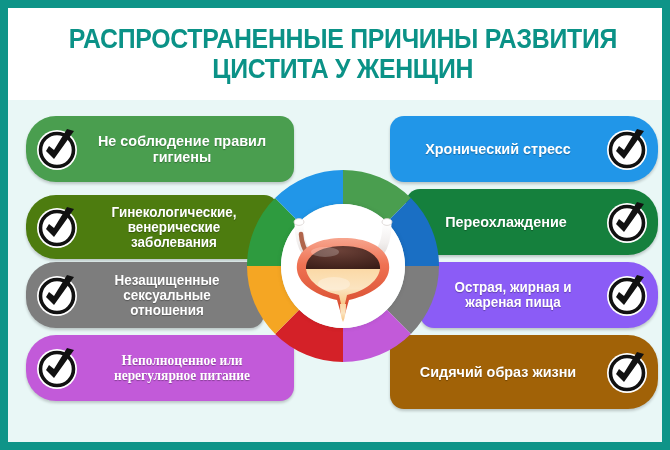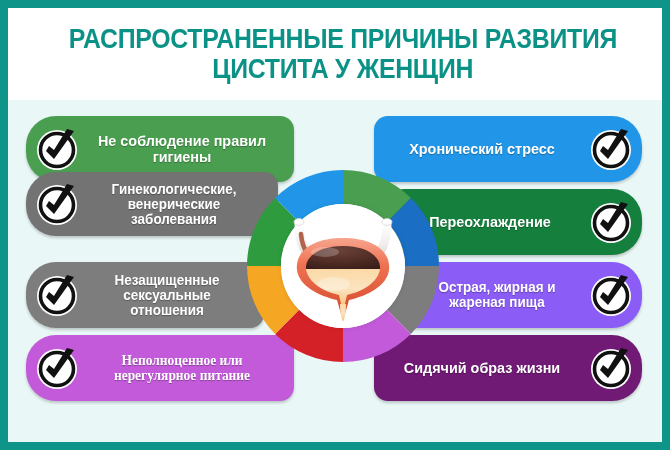--- a/index.html
+++ b/index.html
@@ -71,21 +71,21 @@
     z-index:3;
     box-shadow:0 2px 3px rgba(0,0,0,0.20);
   }
   .pill.left{
     left:18px;
     border-radius:30px 14px 14px 30px;
     justify-content:flex-start;
     padding-left:62px;padding-right:18px;
   }
   .pill.right{
-    right:20px;
+    right:4px;
     border-radius:14px 30px 30px 14px;
     justify-content:flex-end;
     padding-right:62px;padding-left:10px;
   }
   .pill-label{
     color:#ffffff;
     font-weight:bold;
     font-size:15px;
     line-height:16px;
     text-align:center;
@@ -188,21 +188,21 @@
       <div class="pill left" style="top: 108px; height: 66px; width: 268px; background: rgb(74, 158, 79);">
         <div class="pill-label">Не соблюдение правил гигиены</div>
         <div class="badge l">
           <svg viewBox="0 0 48 48">
     <circle cx="24" cy="25" r="20" fill="#ffffff"></circle>
     <circle cx="24" cy="25" r="16.5" fill="none" stroke="#111111" stroke-width="3.6"></circle>
     <path d="M13 26 L21 34 L41 6 L34 4 L21 25 L16 21 Z" fill="#111111"></path>
   </svg>
         </div>
       </div>
-      <div class="pill left" style="top: 164px; height: 64px; width: 252px; background: #737373;">
+      <div class="pill left" style="top: 187px; height: 64px; width: 252px; background: #4d7c0f;">
         <div class="pill-label sm">Гинекологические, венерические заболевания</div>
         <div class="badge l">
           <svg viewBox="0 0 48 48">
     <circle cx="24" cy="25" r="20" fill="#ffffff"></circle>
     <circle cx="24" cy="25" r="16.5" fill="none" stroke="#111111" stroke-width="3.6"></circle>
     <path d="M13 26 L21 34 L41 6 L34 4 L21 25 L16 21 Z" fill="#111111"></path>
   </svg>
         </div>
       </div>
       <div class="pill left" style="top: 254px; height: 66px; width: 238px; background: rgb(125, 125, 125);">
@@ -248,21 +248,21 @@
       <div class="pill right" style="top: 254px; height: 66px; width: 238px; background: #8b5cf6;">
         <div class="pill-label sm">Острая, жирная и жареная пища</div>
         <div class="badge r">
           <svg viewBox="0 0 48 48">
     <circle cx="24" cy="25" r="20" fill="#ffffff"></circle>
     <circle cx="24" cy="25" r="16.5" fill="none" stroke="#111111" stroke-width="3.6"></circle>
     <path d="M13 26 L21 34 L41 6 L34 4 L21 25 L16 21 Z" fill="#111111"></path>
   </svg>
         </div>
       </div>
-      <div class="pill right" style="top: 327px; height: 66px; width: 268px; background: #701a75;">
+      <div class="pill right" style="top: 327px; height: 74px; width: 268px; background: #a16207;">
         <div class="pill-label">Сидячий образ жизни</div>
         <div class="badge r">
           <svg viewBox="0 0 48 48">
     <circle cx="24" cy="25" r="20" fill="#ffffff"></circle>
     <circle cx="24" cy="25" r="16.5" fill="none" stroke="#111111" stroke-width="3.6"></circle>
     <path d="M13 26 L21 34 L41 6 L34 4 L21 25 L16 21 Z" fill="#111111"></path>
   </svg>
         </div>
       </div>
     </div>

